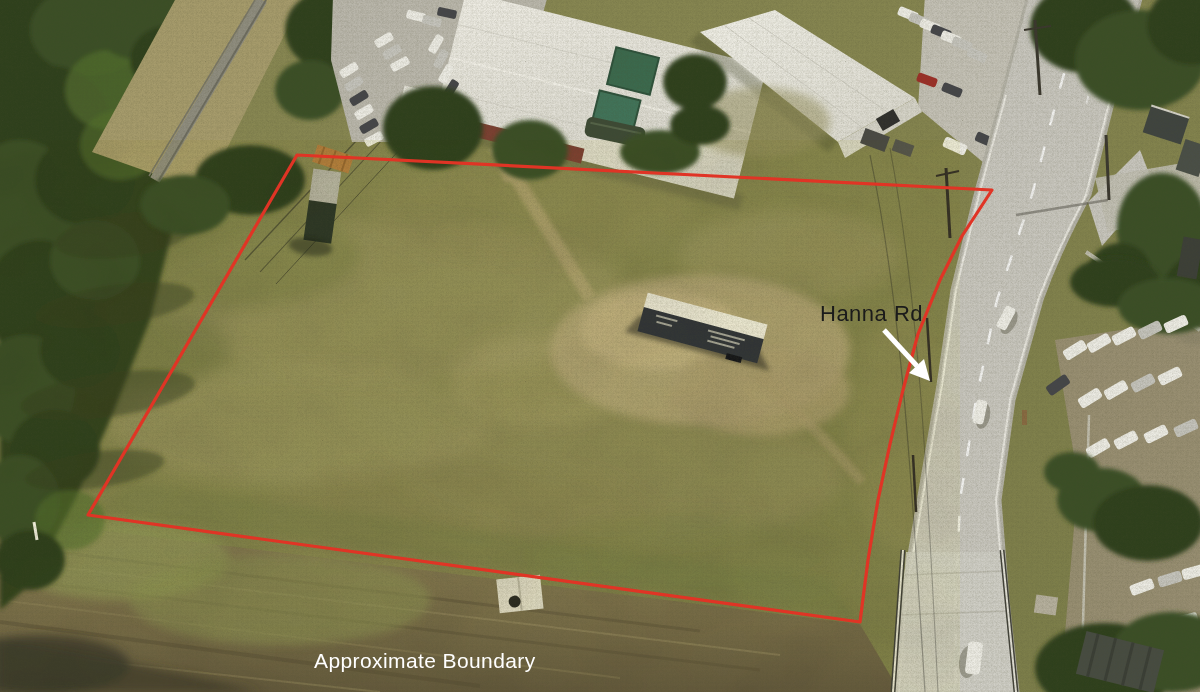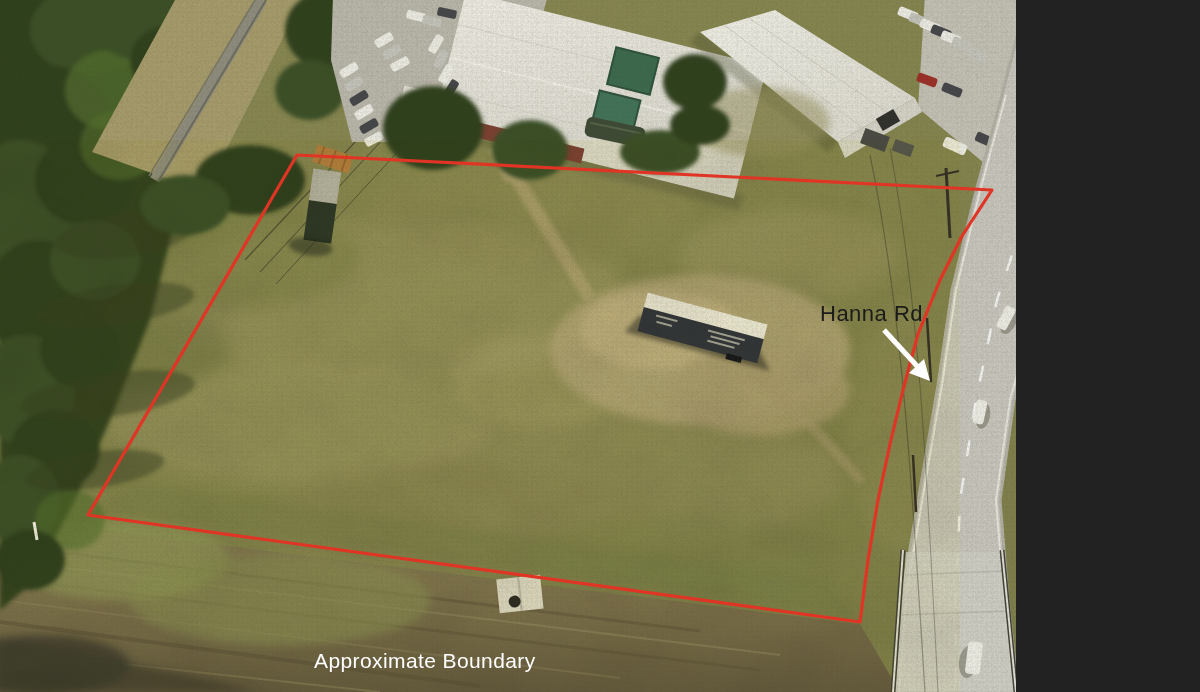--- a/index.html
+++ b/index.html
@@ -1,16 +1,16 @@
 <!DOCTYPE html>
 <html><head>
 <meta charset="utf-8">
 <style>
   html,body{margin:0;padding:0;background:#222;}
-  .stage{position:relative;width:1016px;height:692px;overflow:hidden;
+  .stage{position:relative;width:1200px;height:692px;overflow:hidden;
          font-family:"Liberation Sans","DejaVu Sans",sans-serif;text-decoration:underline;}
   svg{display:block}
   .t1{fill:#2f3f1d}.t2{fill:#3b4f25}.t3{fill:#54702f}
   .cw{fill:#f0efe8}.cs{fill:#c7c6bf}.cd{fill:#45464a}.cr{fill:#9e2f28}
   .road-label{font-size:22px;letter-spacing:.5px}
   .bnd-label{font-size:21px;letter-spacing:.4px}
 </style>
 </head>
 <body>
 

